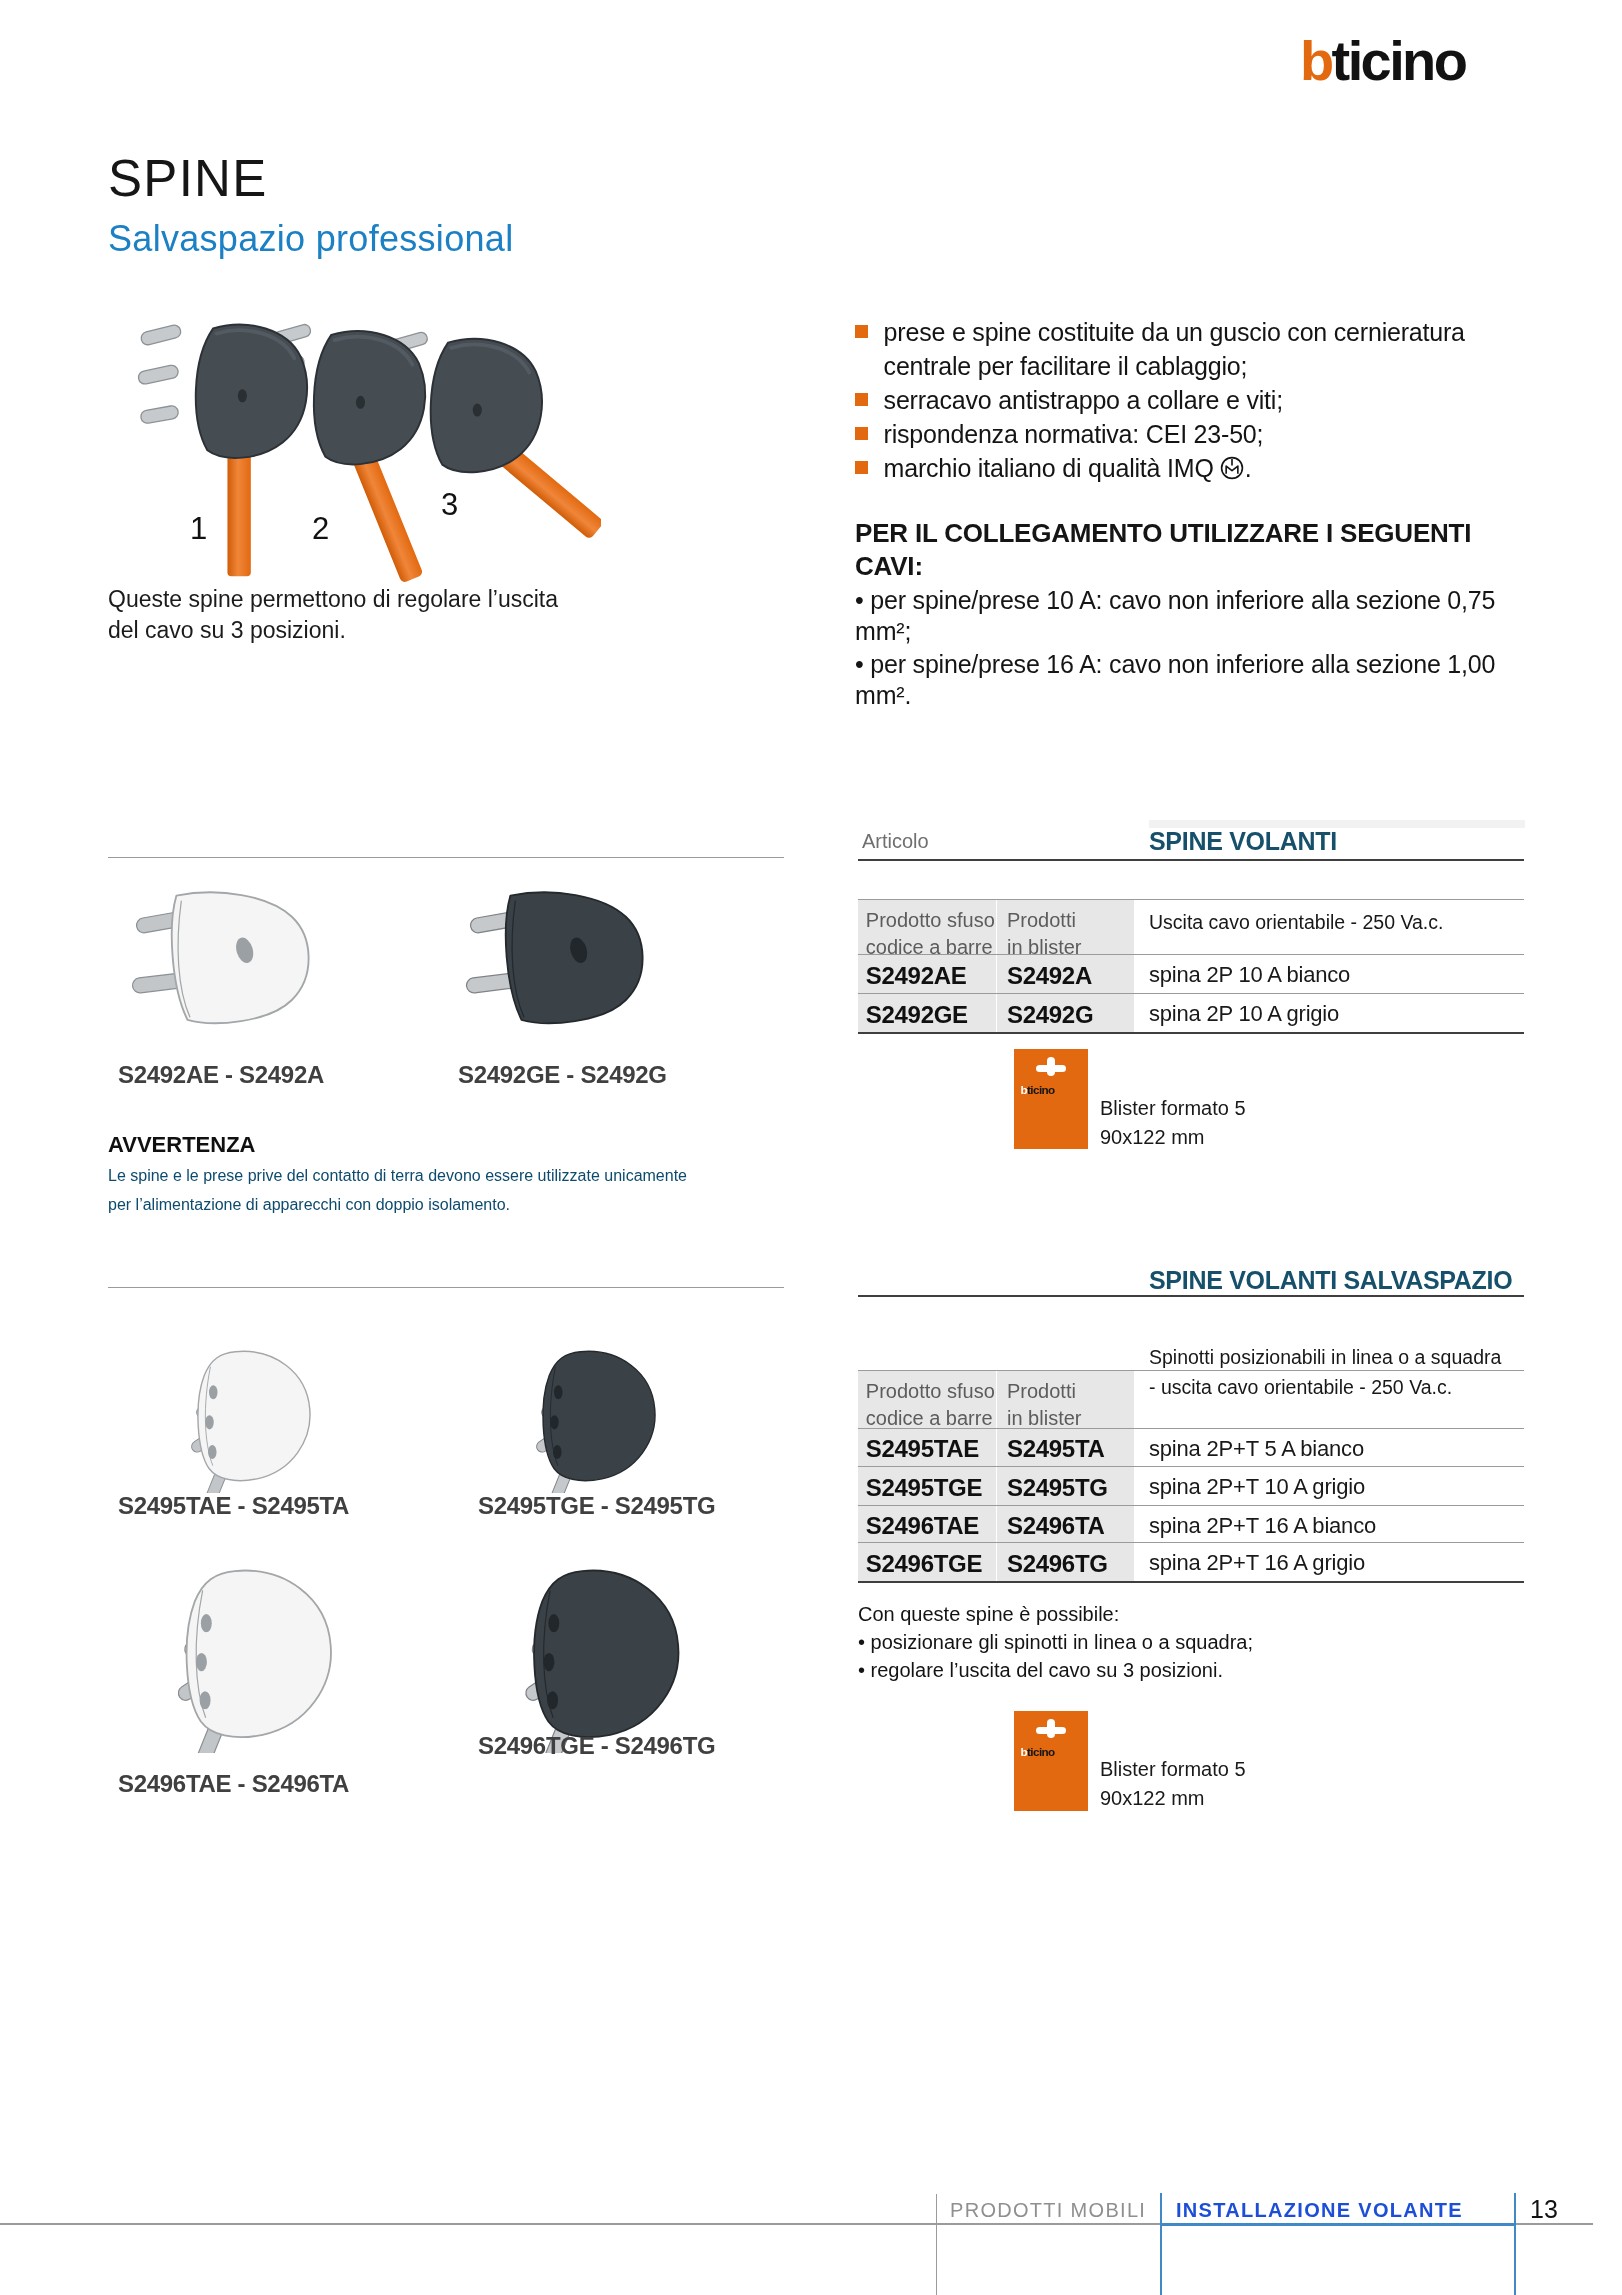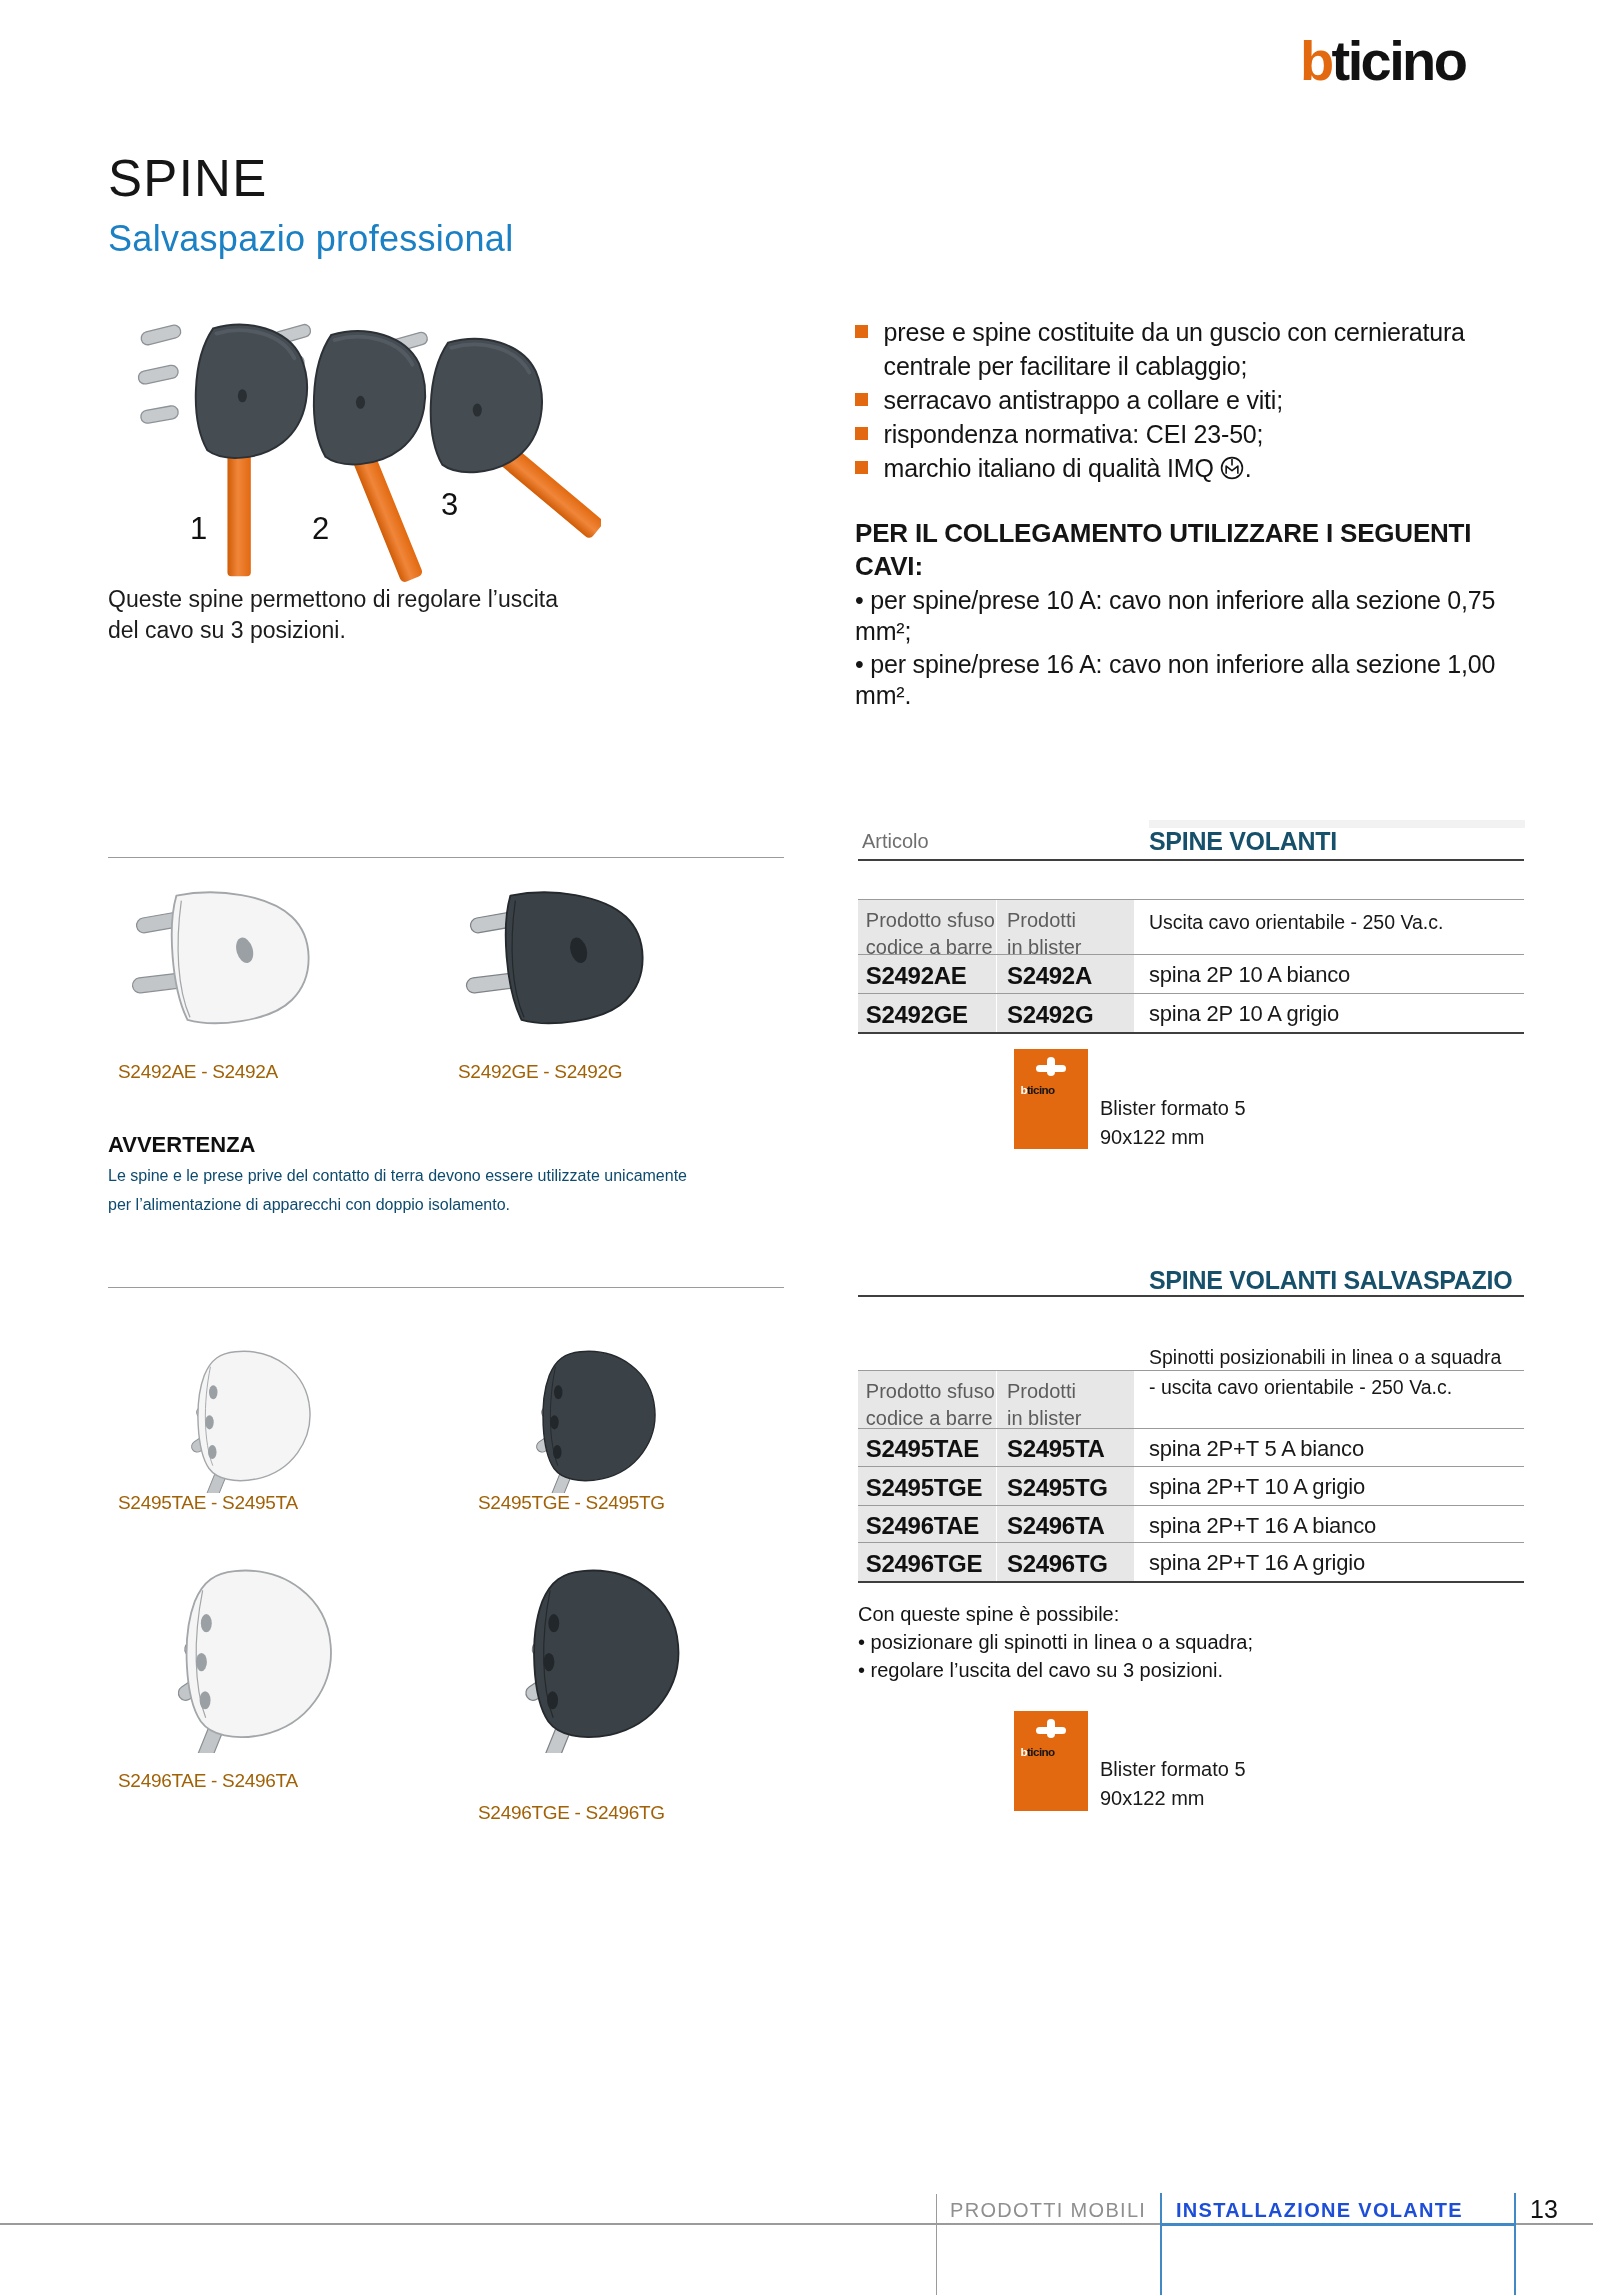--- a/index.html
+++ b/index.html
@@ -52,21 +52,21 @@
   .blister-card{width:74px;height:100px;background:#e2690f;}
   .hang-h{position:absolute;left:22px;top:15.6px;width:30px;height:7.8px;border-radius:4.5px;background:#ffffff;}
   .hang-v{position:absolute;left:33px;top:7.8px;width:7.8px;height:19.5px;border-radius:4.5px;background:#ffffff;}
   .card-logo{position:absolute;left:6.5px;top:34px;font-size:11.7px;font-weight:800;letter-spacing:-0.6px;}
   .card-logo .b{color:#ffffff;}
   .card-logo .rest{color:#161616;}
   .blister-txt{font-size:20px;line-height:29px;color:#191919;}
 
   
   .divider{height:1.3px;background:#9b9b9b;width:676px;left:108px;}
-  .plabel{font-size:19px;font-weight:normal;color:#a16207;letter-spacing:-0.3px;white-space:nowrap;}
+  .plabel{font-size:24px;font-weight:bold;color:#404040;letter-spacing:-0.3px;white-space:nowrap;}
   .warn-title{left:108px;top:1132px;font-size:22px;font-weight:bold;color:#101010;}
   .warn-body{left:108px;top:1161px;font-size:16px;line-height:29px;color:#0c4a6e;}
 
   .plug.white{--body:#f5f5f5;--bodyStroke:#a3a7aa;--pin:#c2c6c9;--pinStroke:#8b9094;--hole:#9aa0a4;}
   .plug.dark{--body:#3b4247;--bodyStroke:#24292d;--pin:#c5c9cc;--pinStroke:#7e8387;--hole:#22272b;}
 
   
   .f-rule{left:0;top:2223px;width:1623px;height:1.9px;background:#9b9b9b;}
   .f-rule-blue{left:1160px;top:2223px;width:356px;height:2.6px;background:#4089c6;}
   .f-vgray{left:936px;top:2194px;width:1.3px;height:101px;background:#9b9b9b;}
@@ -270,21 +270,21 @@
   <div class="abs plabel" style="left:118px;top:1492px">S2495TAE - S2495TA</div>
   <div class="abs plabel" style="left:478px;top:1492px">S2495TGE - S2495TG</div>
 
   <svg class="abs plug white" style="left:123px;top:1565px" width="260" height="188" viewBox="0 0 400 290">
       <use href="#plug3pin"></use>
     </svg>
   <svg class="abs plug dark" style="left:474px;top:1565px" width="253" height="188" viewBox="0 0 390 290">
       <use href="#plug3pin"></use>
     </svg>
   <div class="abs plabel" style="left:118px;top:1770px">S2496TAE - S2496TA</div>
-  <div class="abs plabel" style="left:478px;top:1802px">S2496TGE - S2496TG</div>
+  <div class="abs plabel" style="left:478px;top:1732px">S2496TGE - S2496TG</div>
 
   <div class="abs tbl" style="left:858px;top:1261px;height:324px">
     <div class="ttl nowrap" style="top:5.2px">SPINE VOLANTI SALVASPAZIO</div>
     <div class="rule-dark" style="top:34px"></div>
     <div class="sub nowrap" style="top:45px">Spinotti posizionabili in linea o a squadra</div>
     <div class="sub nowrap" style="top:75px">- uscita cavo orientabile - 250 Va.c.</div>
     <div class="band" style="top:109px;height:211px"></div>
     <div class="vsep" style="top:109px;height:211px"></div>
     <div class="rule-gray" style="top:109px;height:0.6px"></div>
     <div class="colh nowrap" style="left:7.8px;top:117px">

